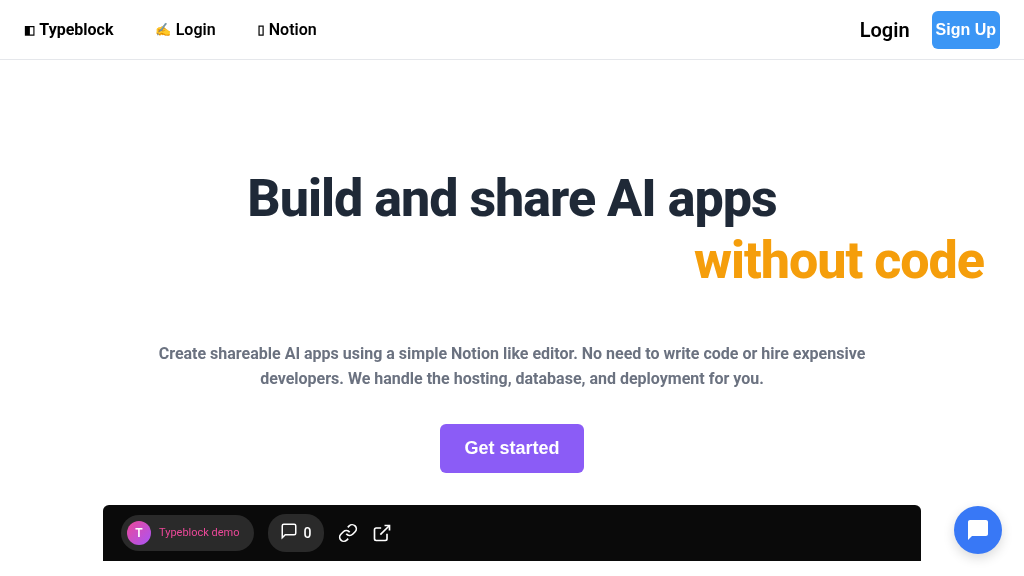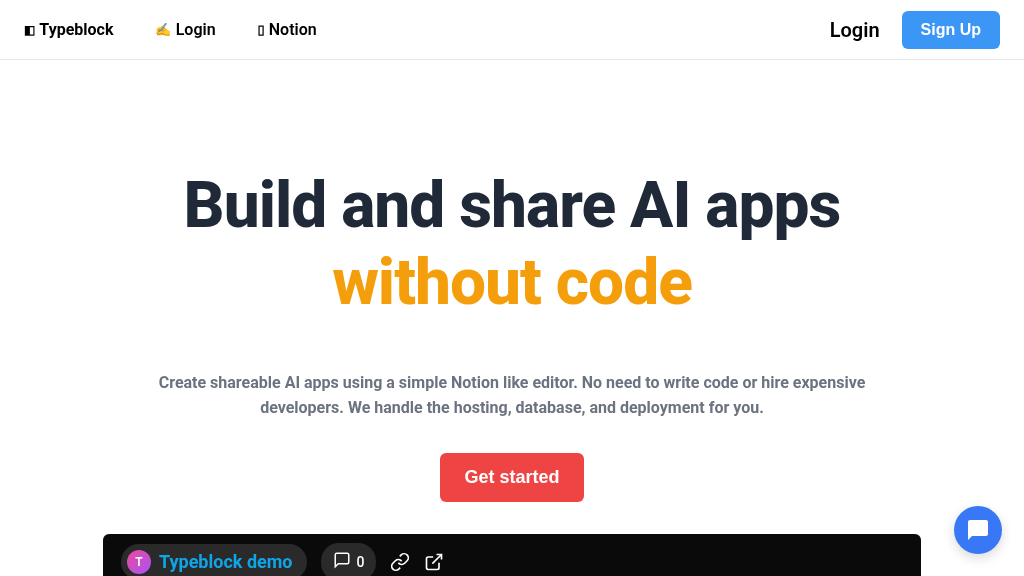--- a/index.html
+++ b/index.html
@@ -61,55 +61,56 @@
       font-weight: 600;
       font-size: 20px;
       color: #000;
       cursor: pointer;
     }
     .signup-btn {
       background: #3b96f5;
       color: #fff;
       font-weight: 600;
       font-size: 16px;
-      padding: 10px 19px;
+      padding: 10px 4px;
       border: none;
       border-radius: 6px;
       cursor: pointer;
     }
     .hero {
       text-align: center;
       padding-top: 108px;
       padding-left: 40px;
       padding-right: 40px;
     }
     .hero-title {
-      font-size: 64px;
+      font-size: 52px;
       font-weight: 800;
       line-height: 1.2;
       color: #1f2937;
       letter-spacing: -1px;
     }
     .hero-title-highlight {
       color: #f59e0b;
       display: block;
+      text-align: right;
     }
     .hero-subtitle {
       margin-top: 48px;
       font-size: 16px;
       line-height: 1.6;
       color: #6b7280;
       max-width: 740px;
       margin-left: auto;
       margin-right: auto;
       font-weight: bold;
     }
     .cta-btn {
       margin-top: 32px;
-      background: #ef4444;
+      background: #8b5cf6;
       color: #fff;
       font-weight: 600;
       font-size: 18px;
       padding: 14px 24px;
       border: none;
       border-radius: 6px;
       cursor: pointer;
     }
     .video-embed {
       margin: 32px auto 0;
@@ -137,23 +138,23 @@
       border-radius: 50%;
       background: linear-gradient(135deg, #ec4899 0%, #a855f7 100%);
       display: flex;
       align-items: center;
       justify-content: center;
       color: #fff;
       font-size: 12px;
       font-weight: 600;
     }
     .video-title {
-      color: #0ea5e9;
-      font-size: 18px;
-      font-weight: 700;
+      color: #ec4899;
+      font-size: 11px;
+      font-weight: 400;
     }
     .video-comments {
       display: flex;
       align-items: center;
       gap: 6px;
       background: #2a2a2a;
       border-radius: 18px;
       padding: 8px 12px;
       color: #fff;
     }

